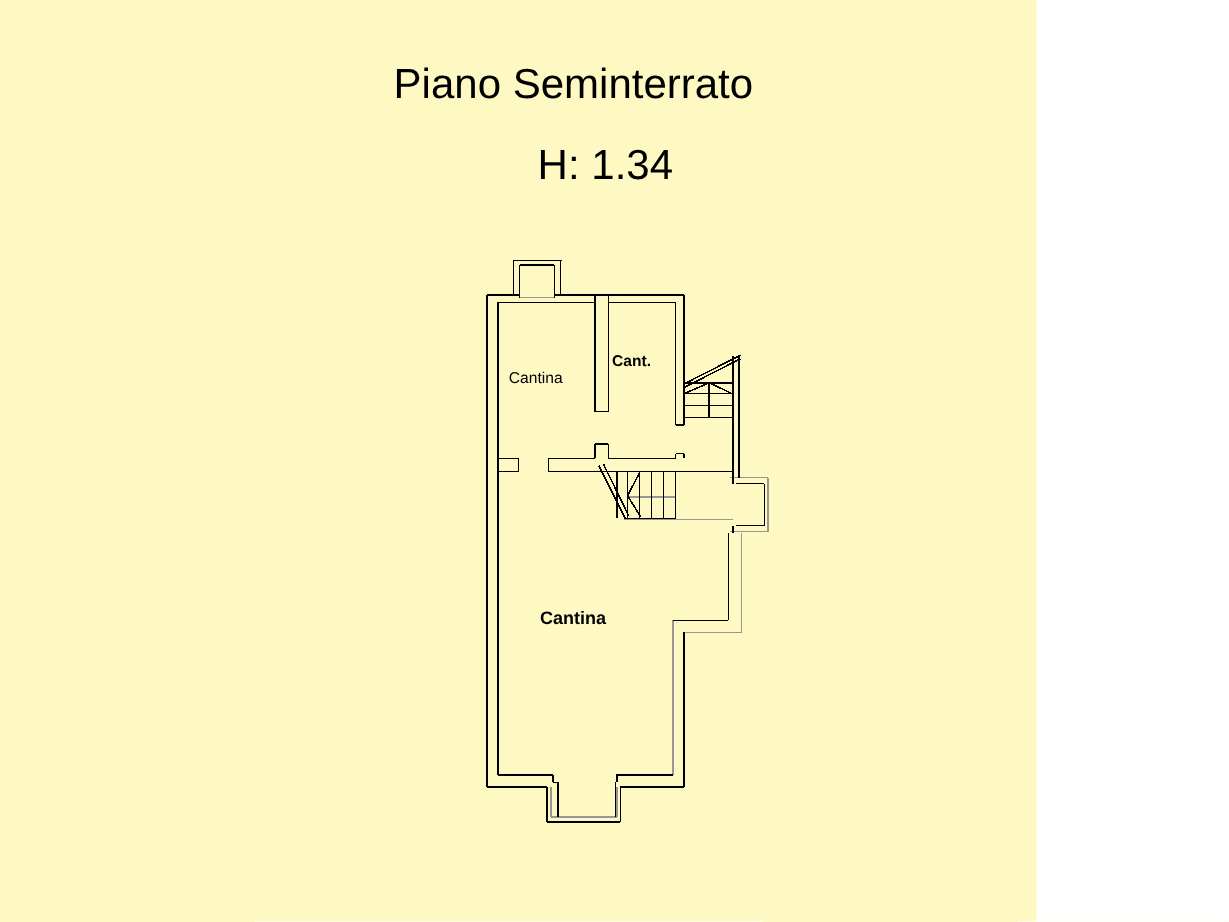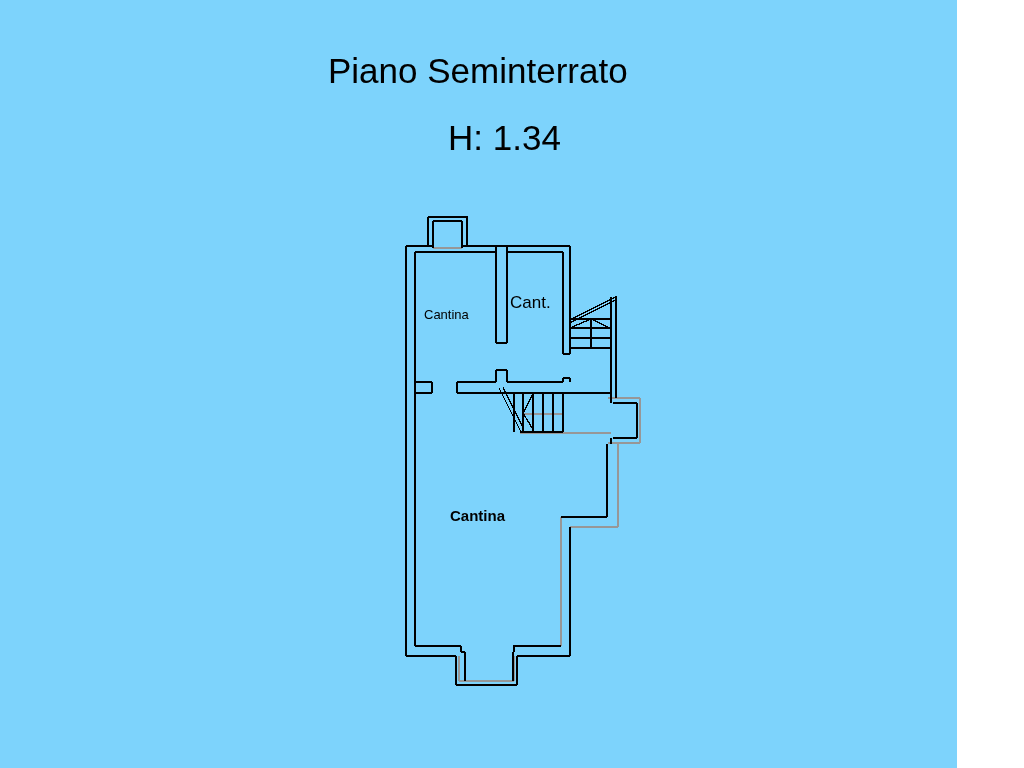--- a/index.html
+++ b/index.html
@@ -6,23 +6,23 @@
     margin: 0;
     padding: 0;
     background: #ffffff;
     width: 1024px;
     height: 768px;
     overflow: hidden;
     font-family: "Liberation Sans", sans-serif;
   }
   #canvas {
     position: relative;
-    width: 957px;
+    width: 864px;
     height: 768px;
-    background: #7dd3fc;
+    background: #fef9c3;
   }
   .title-text {
     position: absolute;
     color: #000000;
     font-size: 35px;
     line-height: 1;
     white-space: nowrap;
     letter-spacing: 0px;
   }
   #plan-svg {
@@ -128,17 +128,17 @@
       <line x1="456" y1="685" x2="517" y2="685" stroke="#000000" stroke-width="1.3"></line>
       <line x1="461" y1="646" x2="461" y2="652" stroke="#000000" stroke-width="1.3"></line>
       <line x1="461" y1="652" x2="465" y2="652" stroke="#000000" stroke-width="1.3"></line>
       <line x1="514" y1="646" x2="514" y2="652" stroke="#000000" stroke-width="1.3"></line>
       <line x1="465" y1="652" x2="465" y2="681" stroke="#000000" stroke-width="1.3"></line>
       <line x1="513" y1="652" x2="513" y2="681" stroke="#000000" stroke-width="1.3"></line>
     </svg>
 
   <div class="room-label" style="left: 424px; top: 308px; font-size: 13px; font-weight: 400;">Cantina</div>
 
-  <div class="room-label" style="left: 510px; top: 294px; font-size: 17px; font-weight: 400;">Cant.</div>
+  <div class="room-label" style="left: 510px; top: 294px; font-size: 13px; font-weight: 700;">Cant.</div>
 
   <div class="room-label" style="left: 450px; top: 508px; font-size: 15px; font-weight: 700;">Cantina</div>
 
 </div>
 
 </body></html>

